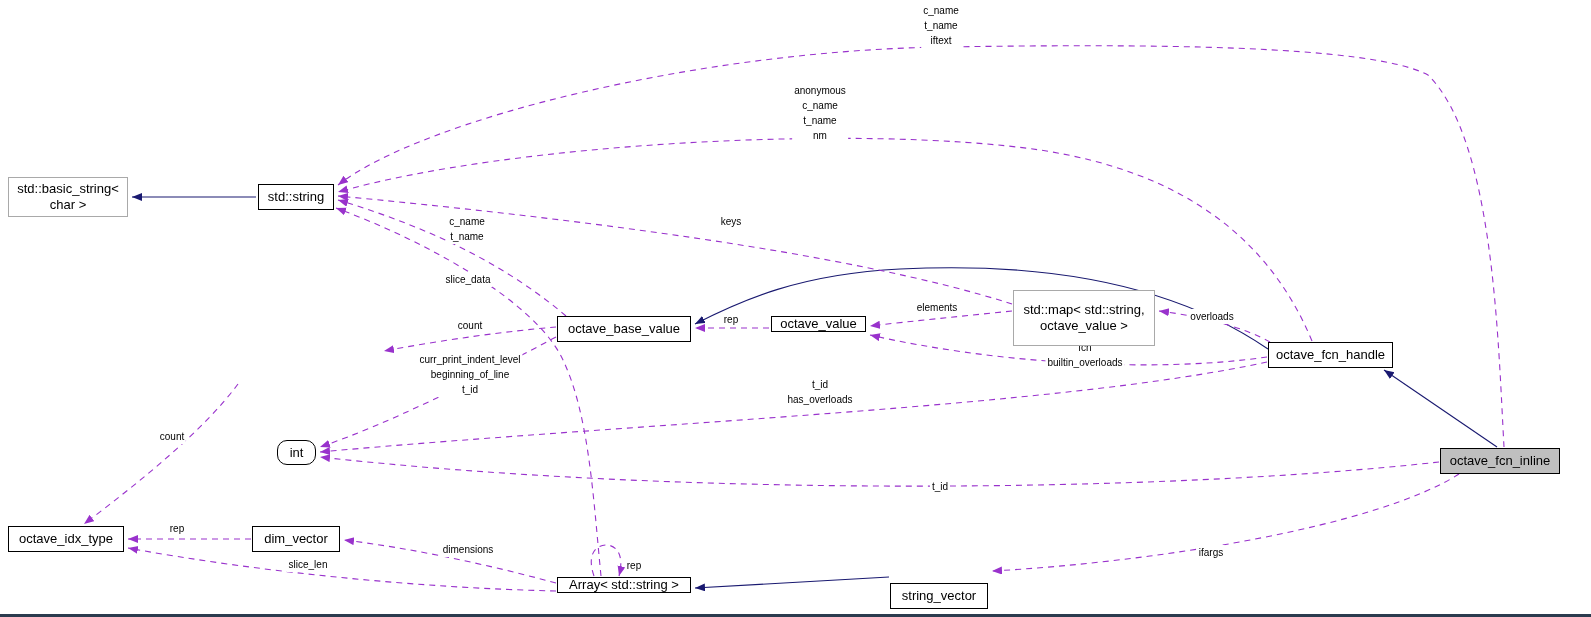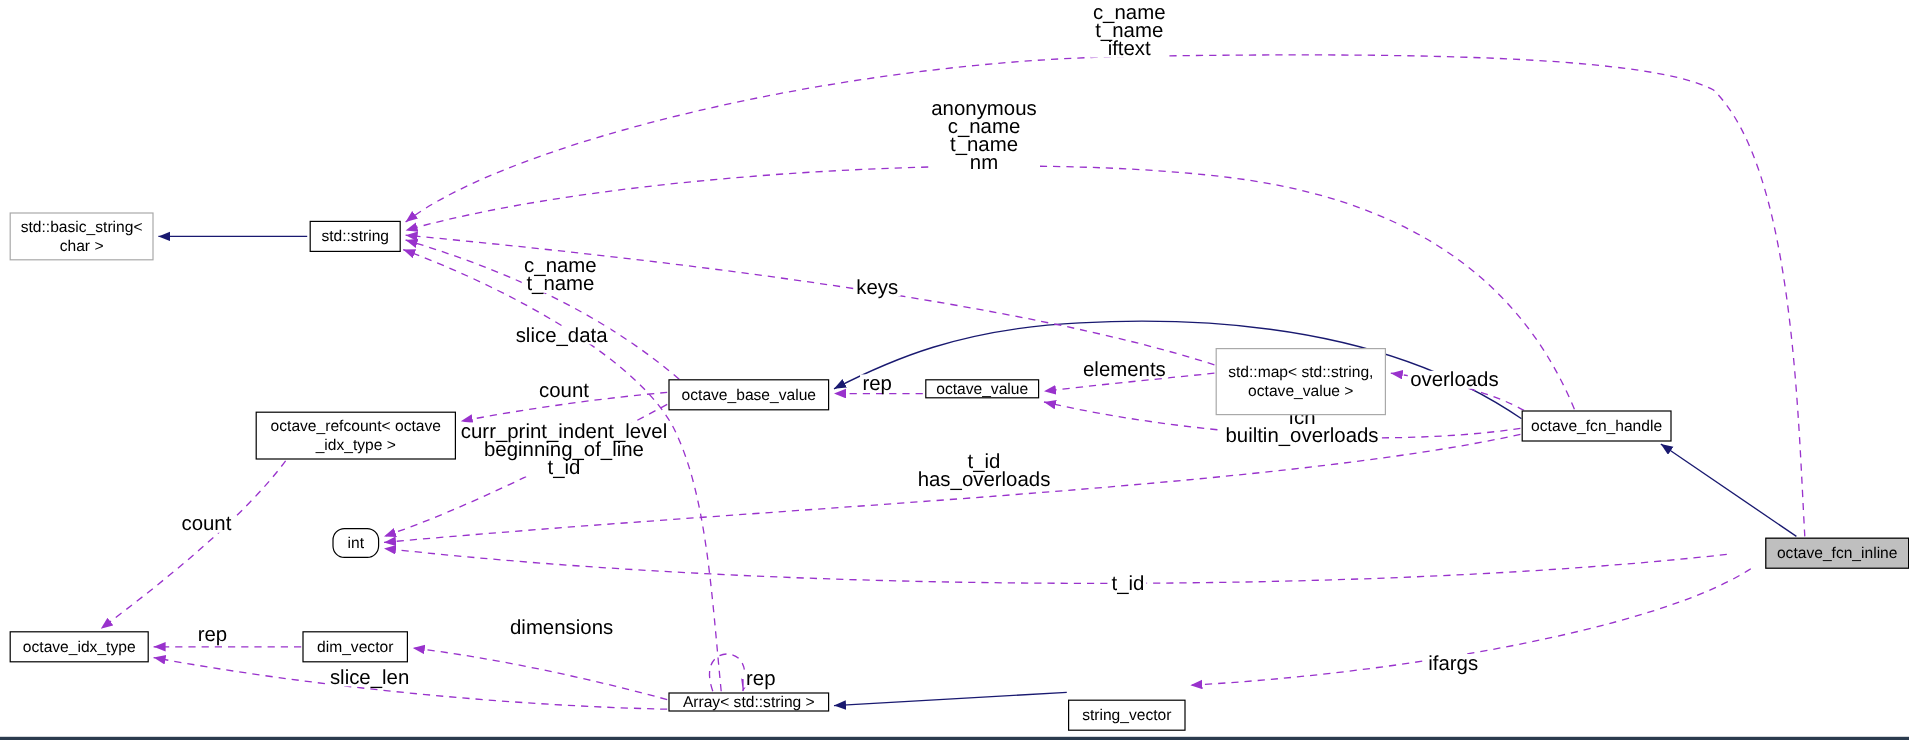--- a/index.html
+++ b/index.html
@@ -27,21 +27,21 @@
     text-align: center;
     white-space: nowrap;
     z-index: 3;
   }
   .node.external { border-color: #a9a9a9; }
   .node.main { background: #bfbfbf; }
   .edge-label {
     position: absolute;
     transform: translateX(-50%);
     text-align: center;
-    font-size: 17px;
+    font-size: 10px;
     line-height: 15px;
     color: #000000;
     background: #ffffff;
     padding: 0 2px;
     white-space: nowrap;
     z-index: 2;
   }
   #bottom-edge {
     position: absolute;
     left: 0; right: 0; bottom: 0;
@@ -88,24 +88,20 @@
       <path d="M 1459 474 C 1378 526, 1158 562, 992 571" fill="none" stroke="#9932cc" stroke-width="1.1" stroke-dasharray="6,5" marker-end="url(#arrow-dashed)"></path>
     </svg>
   <div id="bottom-edge" style="background: rgb(43, 59, 78);"></div>
 <div class="node external" style="left: 8px; top: 177px; width: 120px; height: 40px;">
       <div class="node-line">std::basic_string&lt;</div>
       <div class="node-line">char &gt;</div>
     </div>
     <div class="node class" style="left: 258px; top: 184px; width: 76px; height: 26px;">
       <div class="node-line">std::string</div>
     </div>
-    <div class="node class" style="left: 213px; top: 343px; width: 167px; height: 40px;">
-      <div class="node-line">octave_refcount&lt; octave</div>
-      <div class="node-line">_idx_type &gt;</div>
-    </div>
     <div class="node class" style="left: 277px; top: 440px; width: 39px; height: 25px; border-radius: 10px;">
       <div class="node-line">int</div>
     </div>
     <div class="node class" style="left: 8px; top: 526px; width: 116px; height: 26px;">
       <div class="node-line">octave_idx_type</div>
     </div>
     <div class="node class" style="left: 252px; top: 526px; width: 88px; height: 26px;">
       <div class="node-line">dim_vector</div>
     </div>
     <div class="node class" style="left: 557px; top: 316px; width: 134px; height: 26px; text-align: right;">
@@ -114,21 +110,21 @@
     <div class="node class" style="left: 771px; top: 316px; width: 95px; height: 16px;">
       <div class="node-line">octave_value</div>
     </div>
     <div class="node external" style="left: 1013px; top: 290px; width: 142px; height: 56px;">
       <div class="node-line">std::map&lt; std::string,</div>
       <div class="node-line">octave_value &gt;</div>
     </div>
     <div class="node class" style="left: 1268px; top: 342px; width: 125px; height: 26px;">
       <div class="node-line">octave_fcn_handle</div>
     </div>
-    <div class="node main" style="left: 1440px; top: 448px; width: 120px; height: 26px; margin-left: 31px;">
+    <div class="node main" style="left: 1440px; top: 448px; width: 120px; height: 26px;">
       <div class="node-line">octave_fcn_inline</div>
     </div>
     <div class="node class" style="left: 557px; top: 577px; width: 134px; height: 16px;">
       <div class="node-line">Array&lt; std::string &gt;</div>
     </div>
     <div class="node class" style="left: 890px; top: 563px; width: 98px; height: 26px; margin-top: 20px;">
       <div class="node-line">string_vector</div>
     </div>
     <div class="edge-label" style="left: 941px; top: 3px;">
       <div>c_name</div>
@@ -138,21 +134,21 @@
     <div class="edge-label" style="left: 820px; top: 83px;">
       <div>anonymous</div>
       <div>c_name</div>
       <div>t_name</div>
       <div>nm</div>
     </div>
     <div class="edge-label" style="left: 467px; top: 214px;">
       <div>c_name</div>
       <div>t_name</div>
     </div>
-    <div class="edge-label" style="left: 731px; top: 232px; text-align: center;">
+    <div class="edge-label" style="left: 731px; top: 214px; text-align: center;">
       <div>keys</div>
     </div>
     <div class="edge-label" style="left: 468px; top: 272px;">
       <div>slice_data</div>
     </div>
     <div class="edge-label" style="left: 470px; top: 318px;">
       <div>count</div>
     </div>
     <div class="edge-label" style="left: 470px; top: 352px;">
       <div>curr_print_indent_level</div>
@@ -178,21 +174,21 @@
     </div>
     <div class="edge-label" style="left: 940px; top: 479px;">
       <div>t_id</div>
     </div>
     <div class="edge-label" style="left: 172px; top: 429px;">
       <div>count</div>
     </div>
     <div class="edge-label" style="left: 177px; top: 521px;">
       <div>rep</div>
     </div>
-    <div class="edge-label" style="left: 468px; top: 515px;">
+    <div class="edge-label" style="left: 468px; top: 542px;">
       <div>dimensions</div>
     </div>
     <div class="edge-label" style="left: 308px; top: 557px;">
       <div>slice_len</div>
     </div>
     <div class="edge-label" style="left: 634px; top: 558px;">
       <div>rep</div>
     </div>
     <div class="edge-label" style="left: 1211px; top: 545px;">
       <div>ifargs</div>

